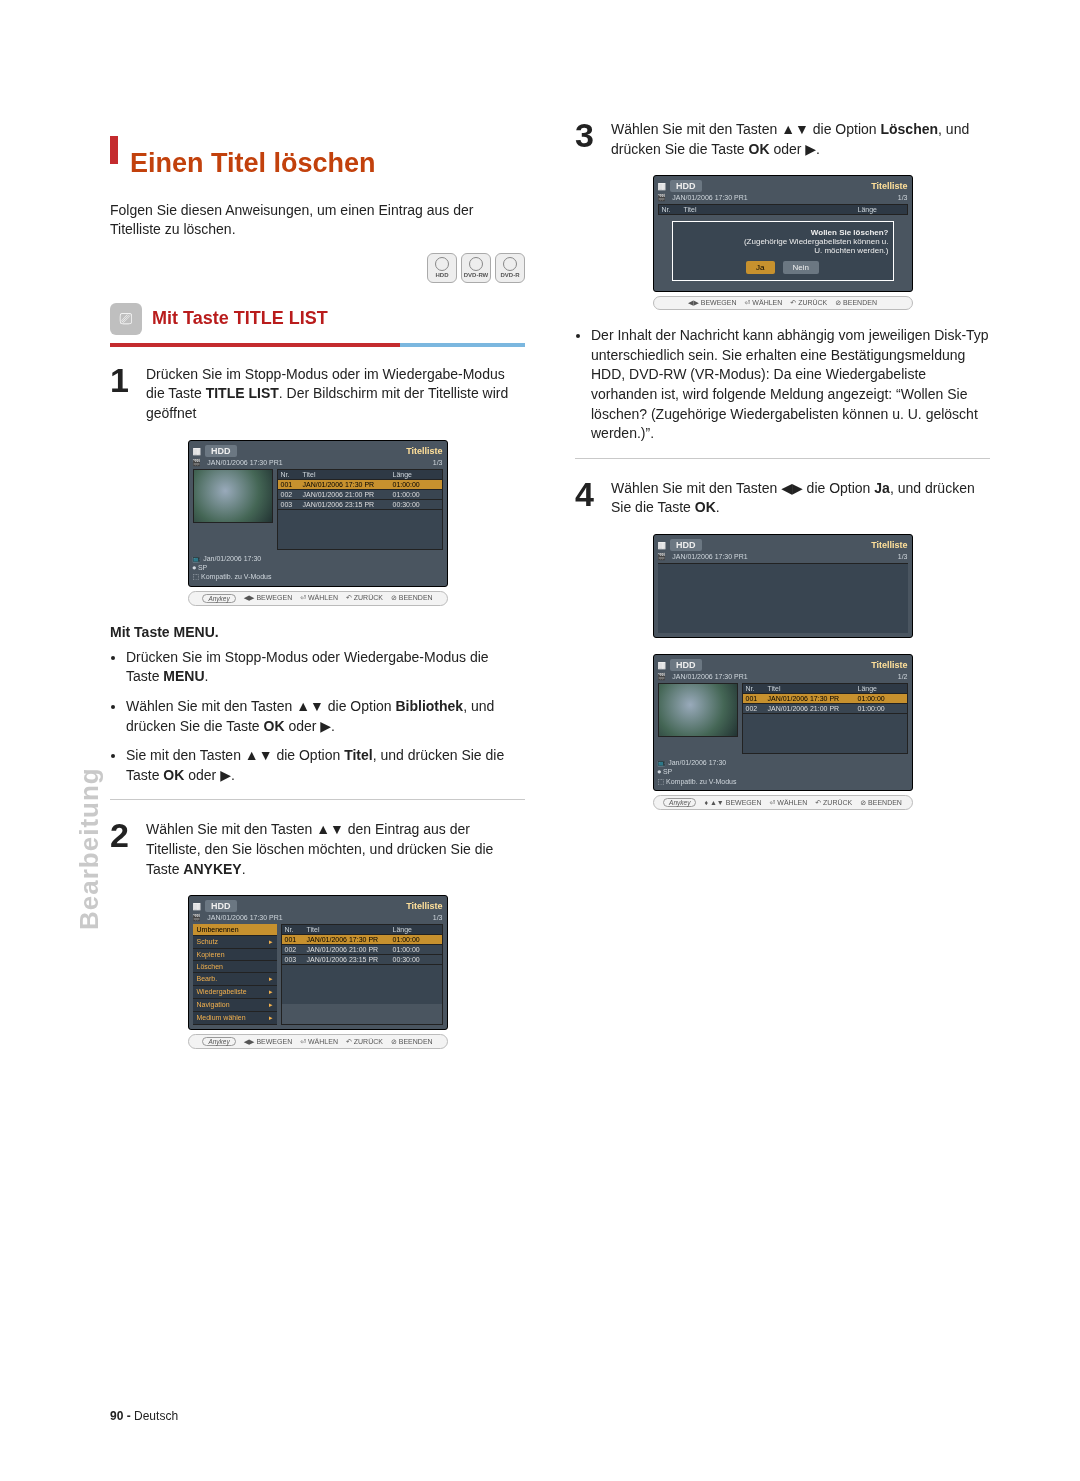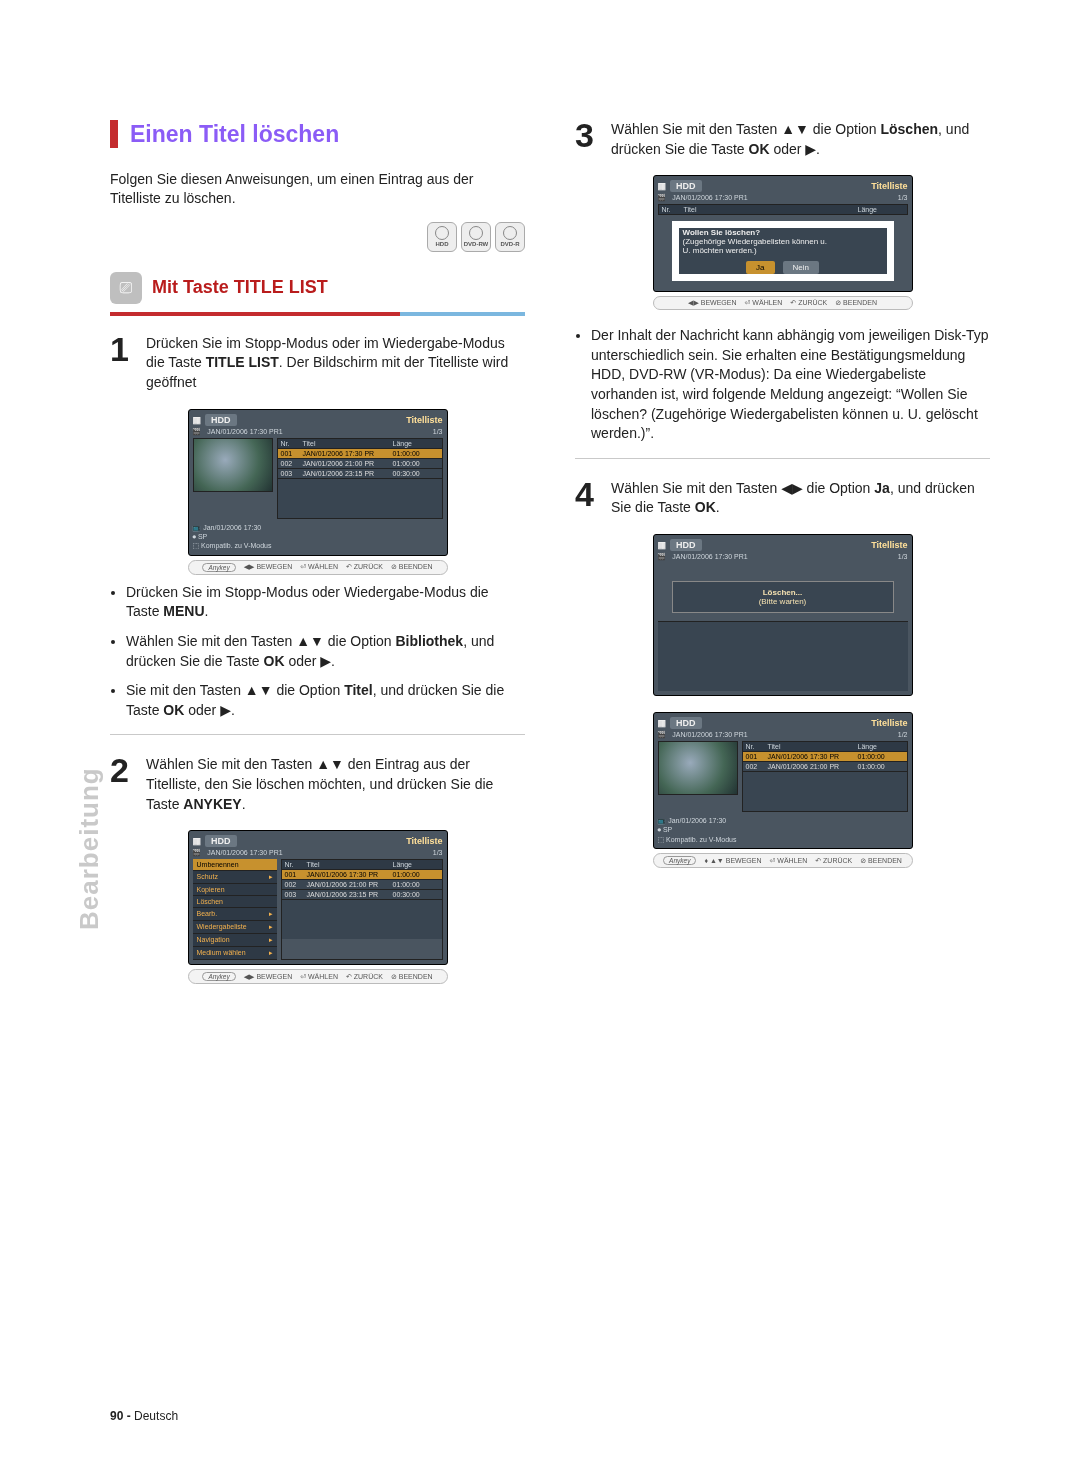--- a/index.html
+++ b/index.html
@@ -26,23 +26,24 @@
     align-items: center;
     margin-bottom: 22px;
   }
   .bar {
     width: 8px;
     height: 28px;
     background: #c42b2e;
     margin-right: 12px;
   }
   .section-title {
-    font-size: 23px;
+    font-size: 27px;
     font-weight: bold;
-    color: #8b5cf6;
+    color: #c2410c;
+    margin-top: 28px;
   }
   .intro {
     font-size: 14px;
     line-height: 1.35;
     margin-bottom: 14px;
   }
   .disc-row {
     display: flex;
     gap: 4px;
     justify-content: flex-end;
@@ -188,25 +189,25 @@
     width: 84px; font-size: 7px;
   }
   .osd-ctx div {
     background: #2e3945; color: #f3b14e; padding: 2px 4px;
     border-bottom: 1px solid #222;
     display:flex; justify-content:space-between;
   }
   .osd-ctx div.sel { background: #c7912e; color:#000; }
   .osd-modal {
     margin: 6px 14px;
-    border: 7px solid #ffffff;
+    border: 1px solid #ffffff;
     background: #394551;
     color: #eee;
-    text-align: left;
-    padding: 0 4px;
+    text-align: right;
+    padding: 6px 4px;
     font-size: 8px;
   }
   .osd-modal .btns {
     display: flex; justify-content: center; gap: 8px; margin-top: 6px;
   }
   .osd-modal .btn {
     padding: 2px 10px; font-size: 8px; border-radius: 2px;
     background: #6b7782; color: #eee;
   }
   .osd-modal .btn.sel { background: #c7912e; color:#000; }
@@ -327,20 +328,21 @@
         </div>
         <div class="osd-bar">
           <span class="ak">Anykey</span>
           <span>◀▶ BEWEGEN</span>
           <span>⏎ <span>WÄHLEN</span></span>
           <span>↶ <span>ZURÜCK</span></span>
           <span>⊘ <span>BEENDEN</span></span>
         </div>
       </div>
 
+      <div class="menu-head">Mit Taste MENU.</div>
       <ul class="bullets">
         <li><span>Drücken Sie im Stopp-Modus oder Wiedergabe-Modus die Taste </span><span class="b">MENU</span><span>.</span></li>
         <li><span>Wählen Sie mit den Tasten ▲▼ die Option </span><span class="b">Bibliothek</span><span>, und drücken Sie die Taste </span><span class="b">OK</span><span> oder ▶.</span></li>
         <li><span>Sie mit den Tasten ▲▼ die Option </span><span class="b">Titel</span><span>, und drücken Sie die Taste </span><span class="b">OK</span><span> oder ▶.</span></li>
       </ul>
 
       <div class="rule-lt"></div>
 
       <div class="step">
         <div class="num">2</div>
@@ -496,24 +498,20 @@
           <div class="osd-top">
             <span>▦</span>
             <span class="lab">HDD</span>
             <span class="title">Titelliste</span>
           </div>
           <div class="osd-date">
               <span>🎬</span>
               <span>JAN/01/2006 17:30 PR1</span>
               <span class="pg">1/3</span>
             </div>
-          <div class="osd-progress">
-            <div class="b">Löschen...</div>
-            <div>(Bitte warten)</div>
-          </div>
           <div class="tbl-fill"></div>
         </div>
       </div>
 
       <div class="osd">
         <div class="frame">
           <div class="osd-top">
             <span>▦</span>
             <span class="lab">HDD</span>
             <span class="title">Titelliste</span>

